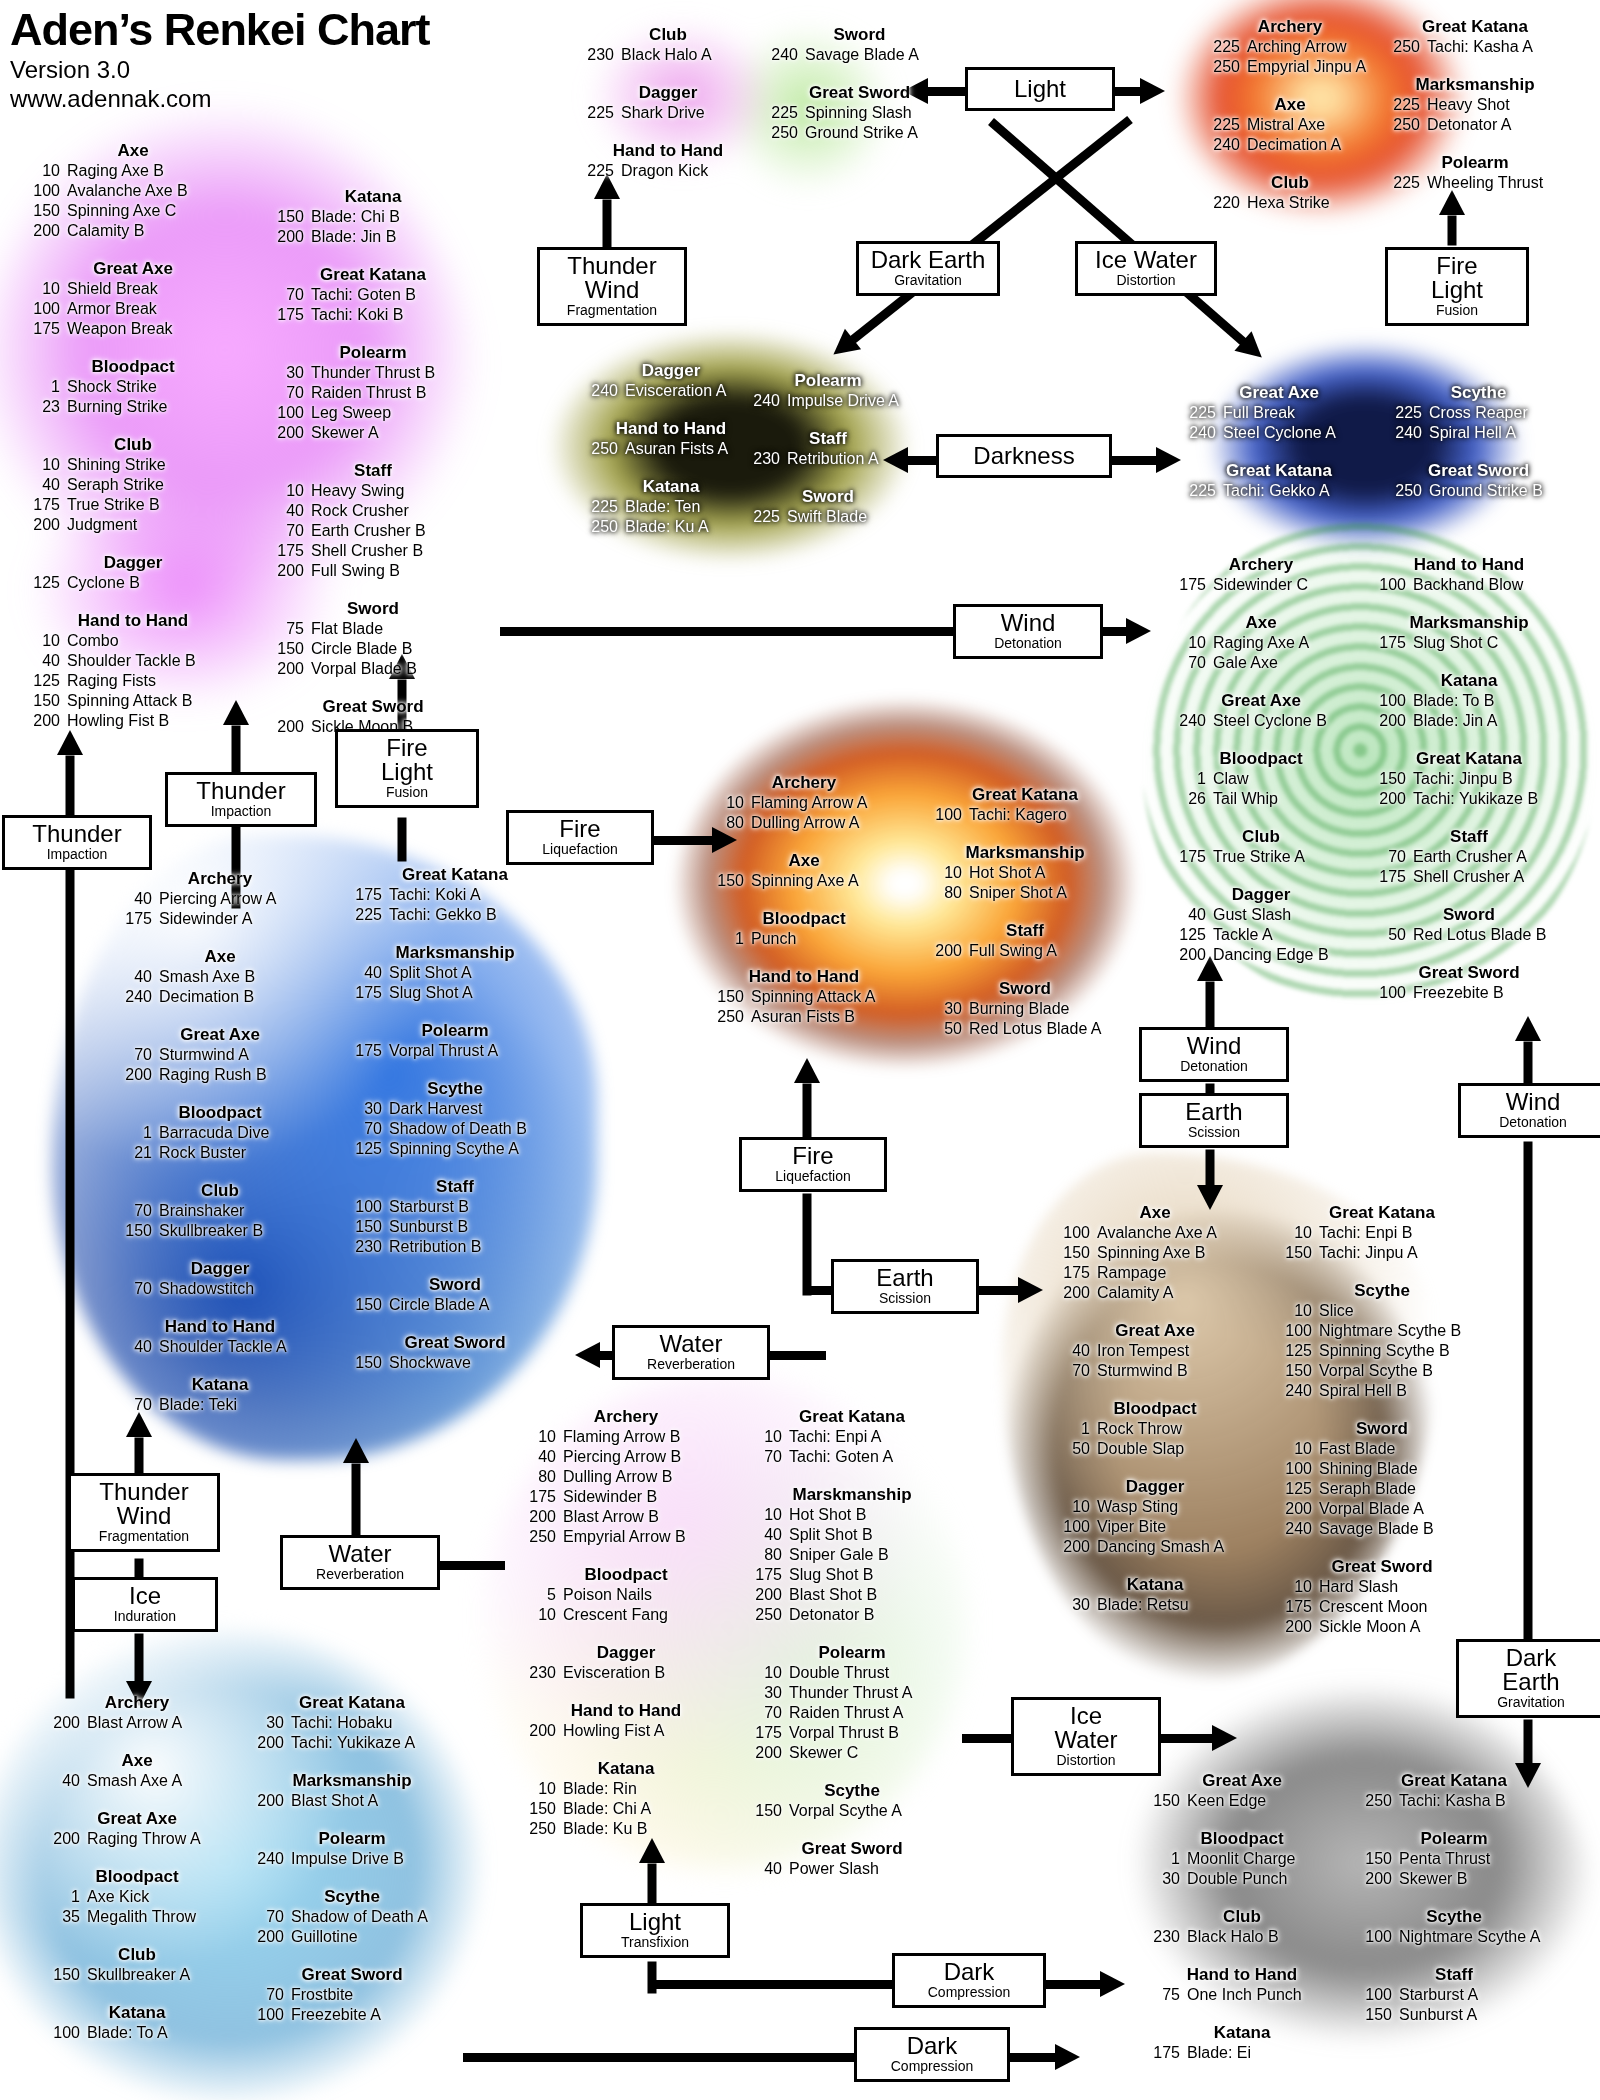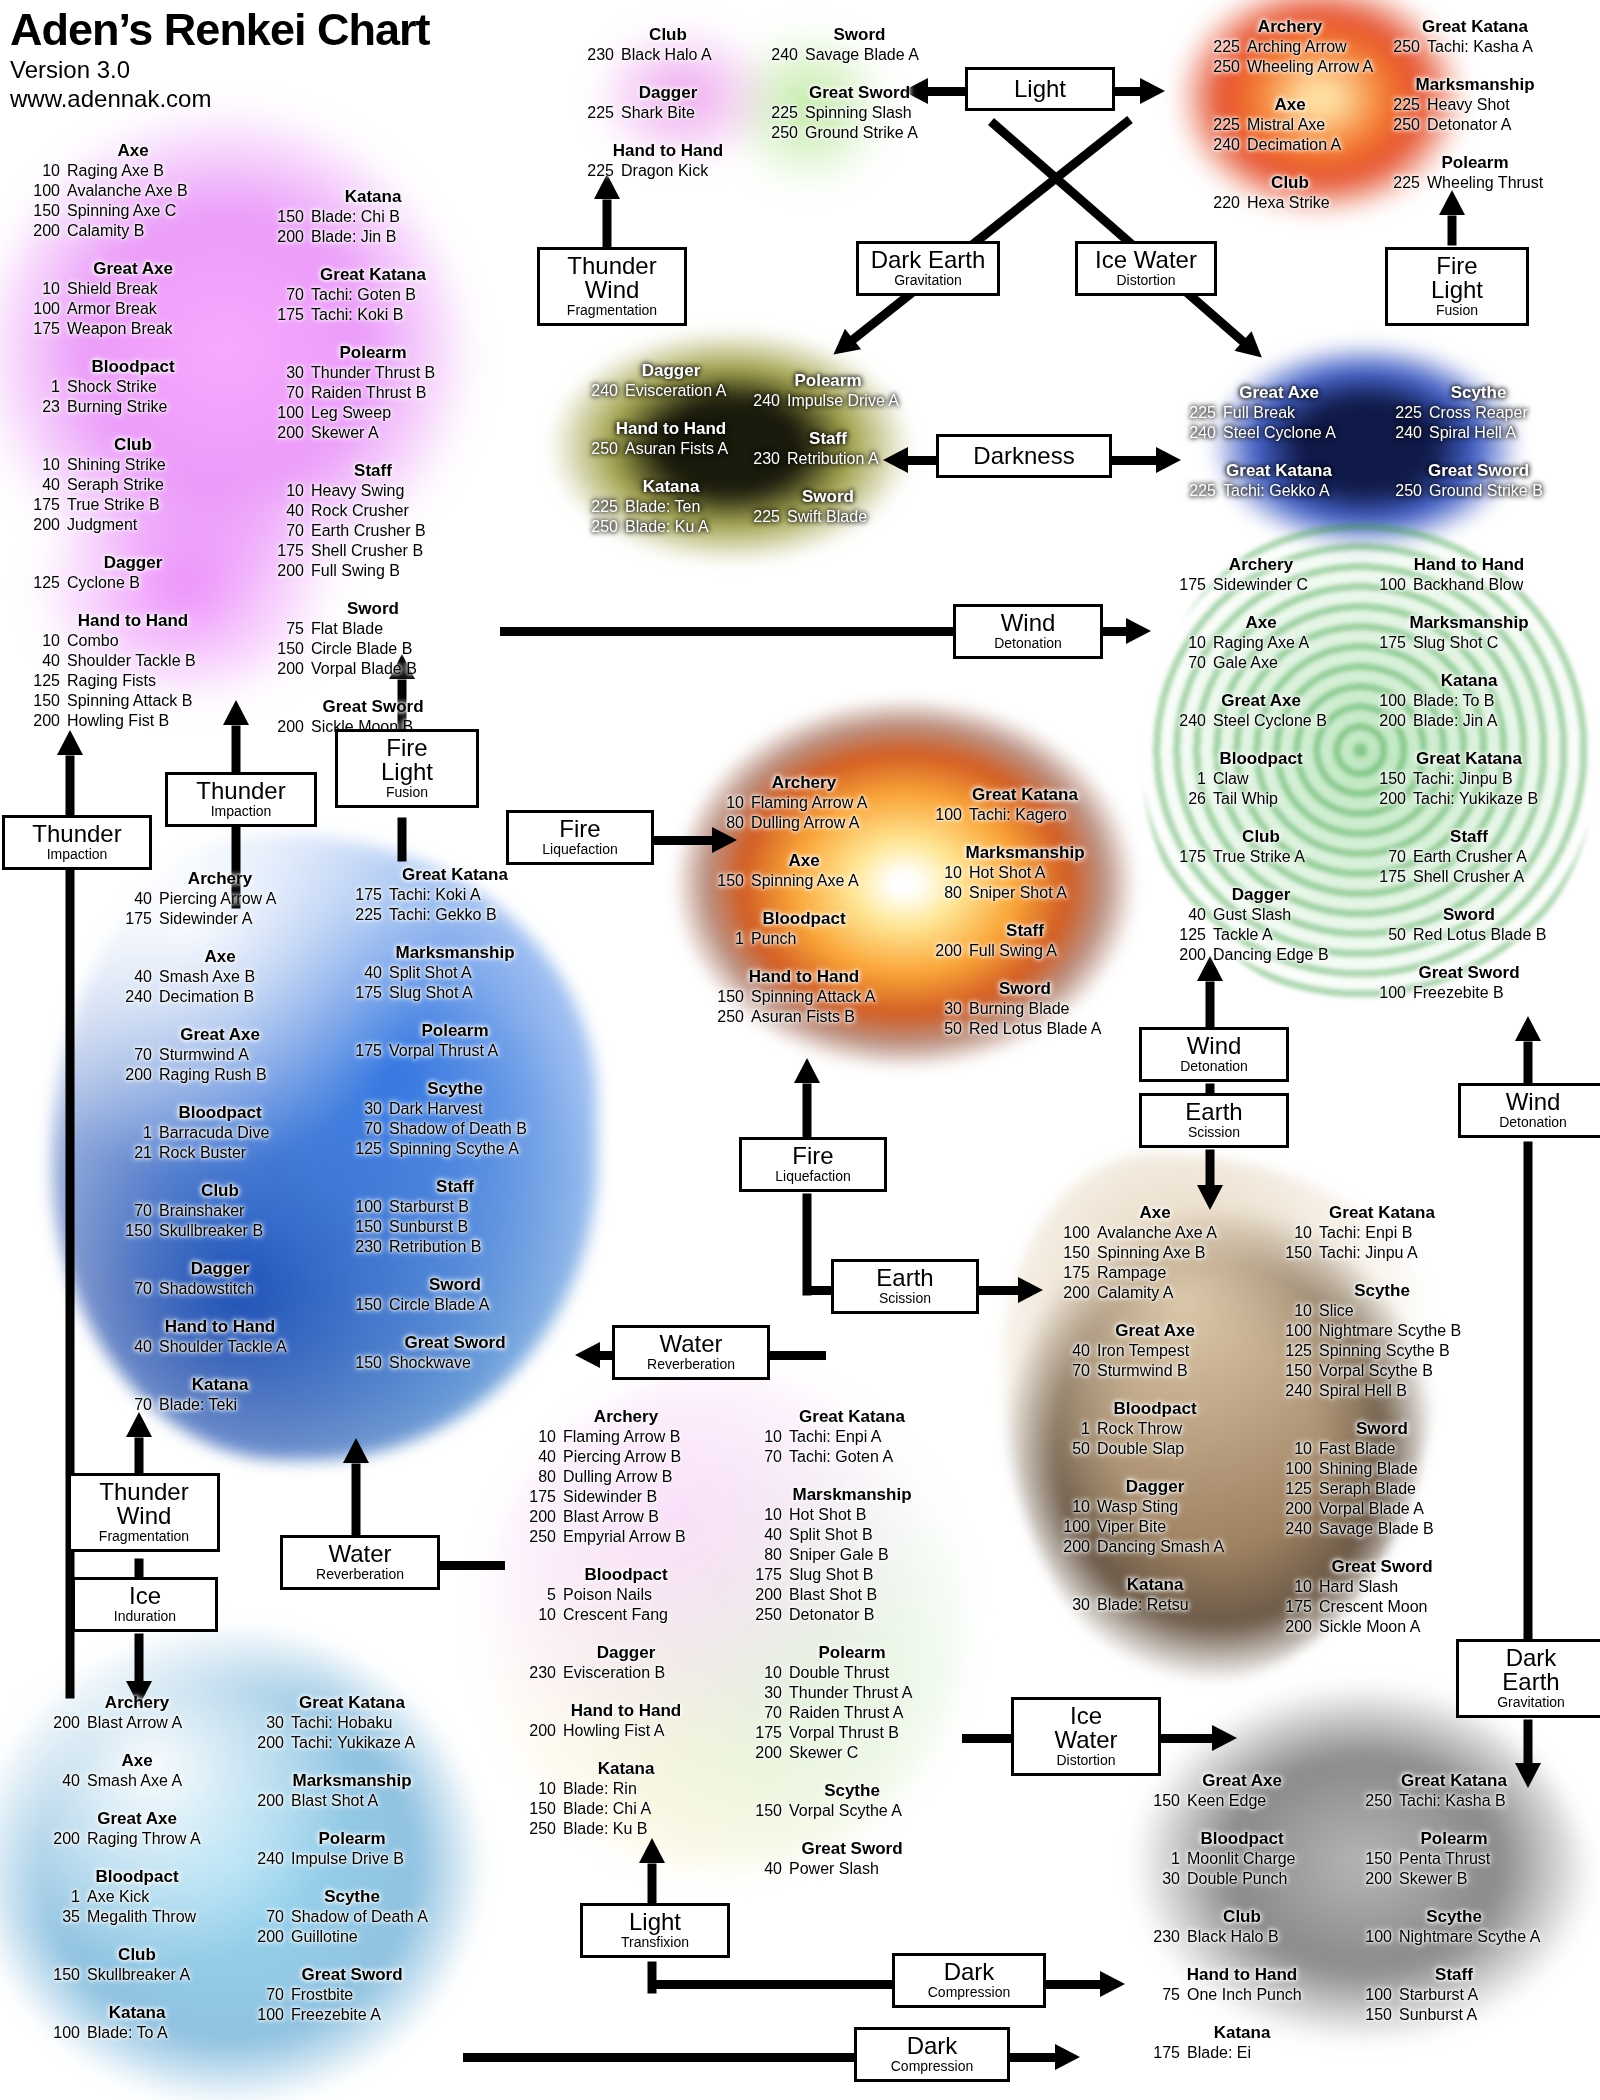--- a/index.html
+++ b/index.html
@@ -240,21 +240,21 @@
           <div class="weapon">Club</div>
           <div class="srow">
             <span class="lvl">230</span>
             <span class="nm">Black Halo A</span>
           </div>
         </div>
         <div class="group">
           <div class="weapon">Dagger</div>
           <div class="srow">
             <span class="lvl">225</span>
-            <span class="nm">Shark Bite</span>
+            <span class="nm">Shark Drive</span>
           </div>
         </div>
         <div class="group">
           <div class="weapon">Hand to Hand</div>
           <div class="srow">
             <span class="lvl">225</span>
             <span class="nm">Dragon Kick</span>
           </div>
         </div>
       </div>
@@ -282,21 +282,21 @@
   <div>
     <div class="col halo" style="left:1194px;top:14px;width:192px">
         <div class="group">
           <div class="weapon">Archery</div>
           <div class="srow">
             <span class="lvl">225</span>
             <span class="nm">Arching Arrow</span>
           </div>
           <div class="srow">
             <span class="lvl">250</span>
-            <span class="nm">Wheeling Arrow A</span>
+            <span class="nm">Empyrial Jinpu A</span>
           </div>
         </div>
         <div class="group">
           <div class="weapon">Axe</div>
           <div class="srow">
             <span class="lvl">225</span>
             <span class="nm">Mistral Axe</span>
           </div>
           <div class="srow">
             <span class="lvl">240</span>

